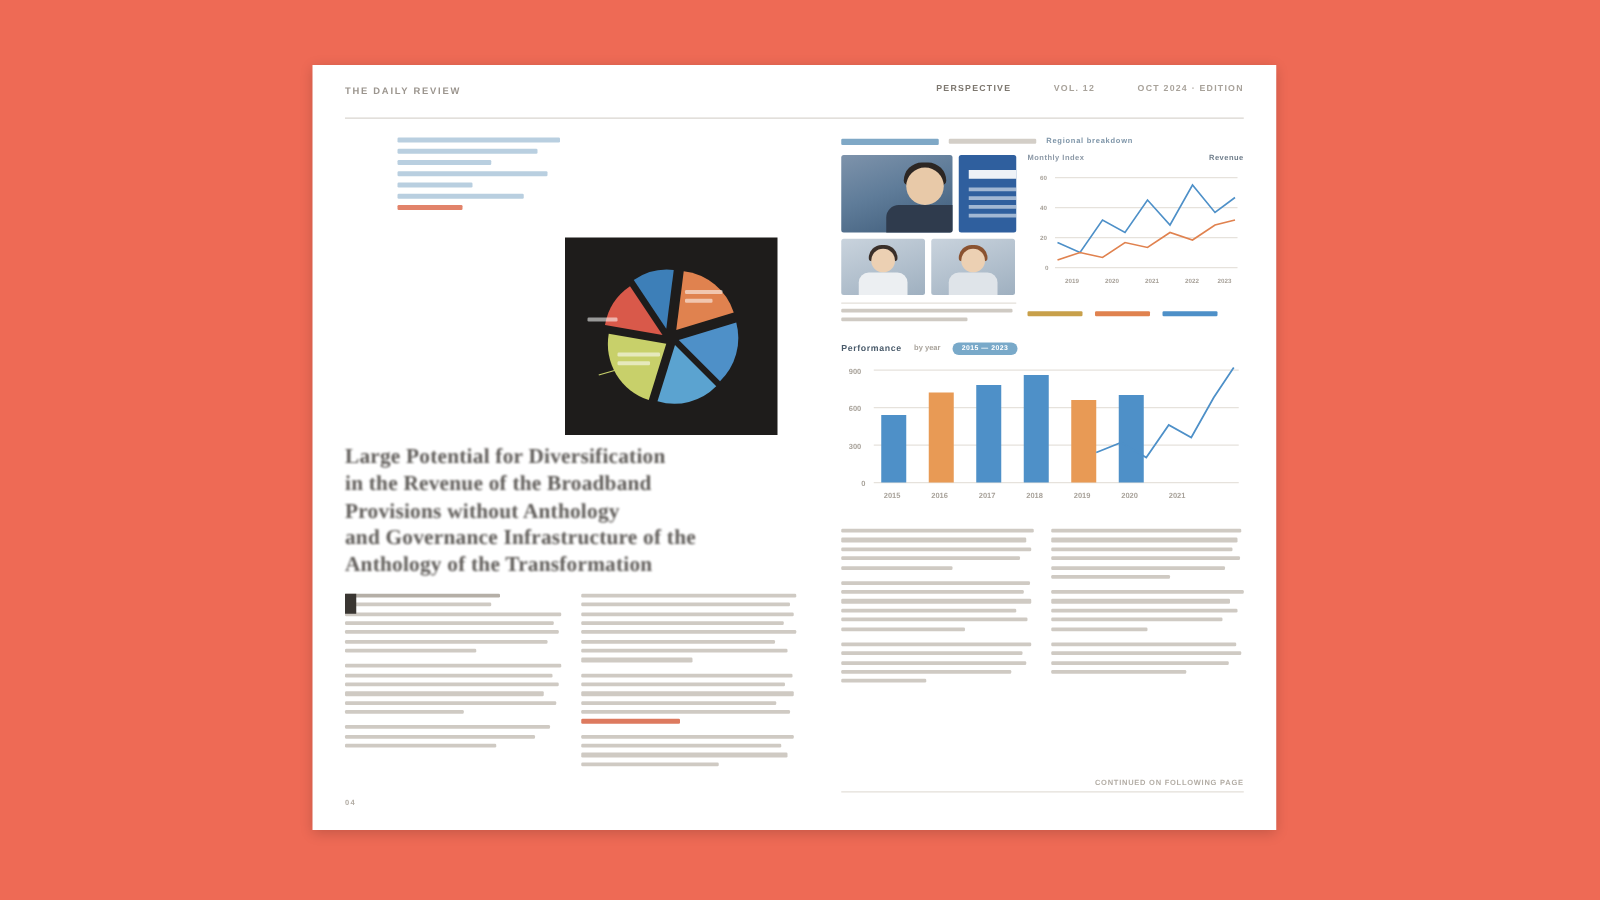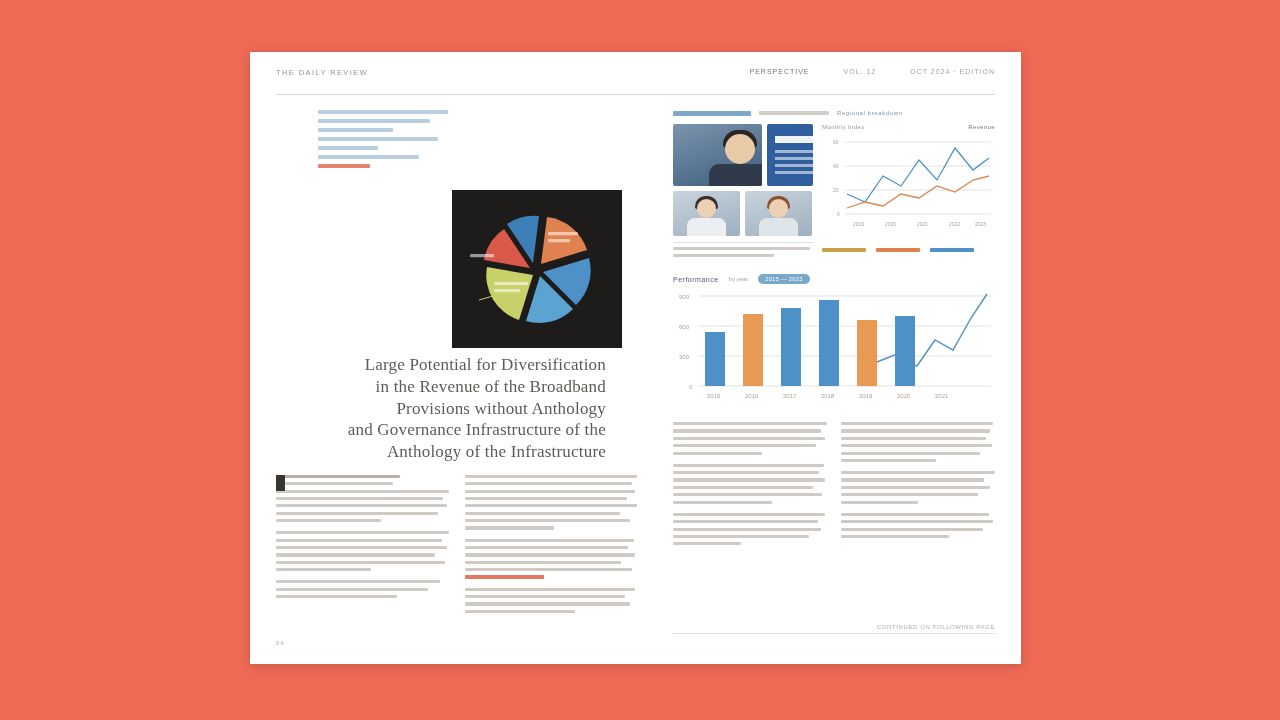--- a/index.html
+++ b/index.html
@@ -14,20 +14,21 @@
     background: #ee6a55;
   }
   .page {
     position: absolute;
     left: 250px;
     top: 52px;
     width: 771px;
     height: 612px;
     background: #ffffff;
     box-shadow: 0 2px 10px rgba(0,0,0,0.18);
+    font-weight: bold;
   }
   
   .masthead {
     position: absolute;
     left: 26px;
     top: 16px;
     right: 26px;
     height: 26px;
     border-bottom: 1px solid #d9d5cf;
     display: flex;
@@ -52,21 +53,20 @@
 
   
   .body-wrap {
     position: absolute;
     left: 26px;
     top: 58px;
     right: 26px;
     bottom: 20px;
     display: flex;
     gap: 36px;
-    text-align: right;
   }
   .col-left { width: 400px; position: relative; }
   .col-right { flex: 1; position: relative; }
 
   
   .kicker {
     margin-left: 42px;
     width: 130px;
     margin-bottom: 10px;
   }
@@ -293,21 +293,21 @@
             <rect x="18" y="64" width="24" height="3.2" rx="1"></rect>
           </g>
         </svg>
       </div>
 
       <div class="headline">
         <span class="blur">Large Potential for Diversification</span>
         <span class="blur">in the Revenue of the Broadband</span>
         <span class="blur">Provisions without Anthology</span>
         <span class="blur">and Governance Infrastructure of the</span>
-        <span class="blur">Anthology of the Infrastructure</span>
+        <span class="blur">Anthology of the Transformation</span>
       </div>
 
       <div class="textcols">
         <div class="tcol">
           <div class="para">
             <div class="dropcap"></div>
             <div class="ln dark" style="width:72%"></div>
             <div class="ln" style="width:68%"></div>
             <div class="ln" style="width:100%"></div>
             <div class="ln" style="width:97%"></div>

